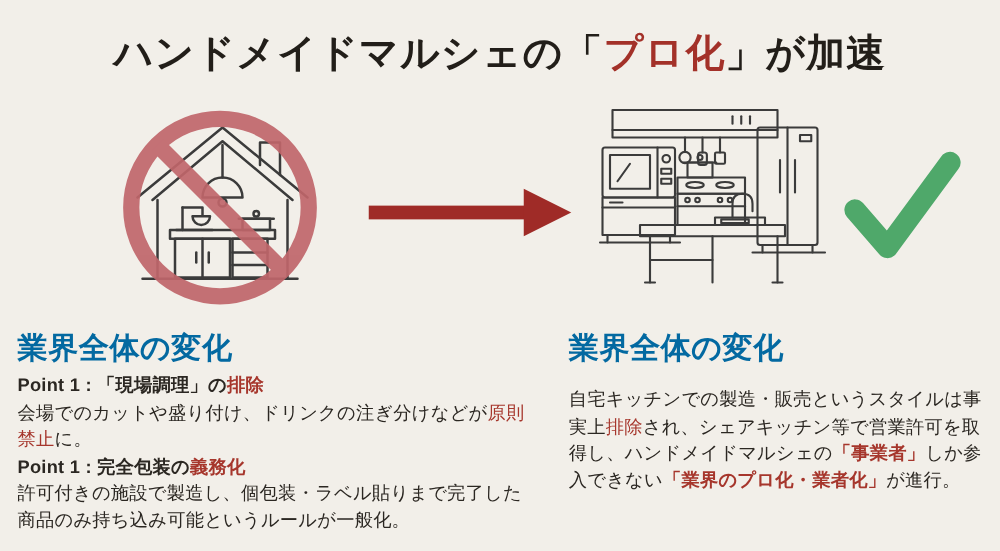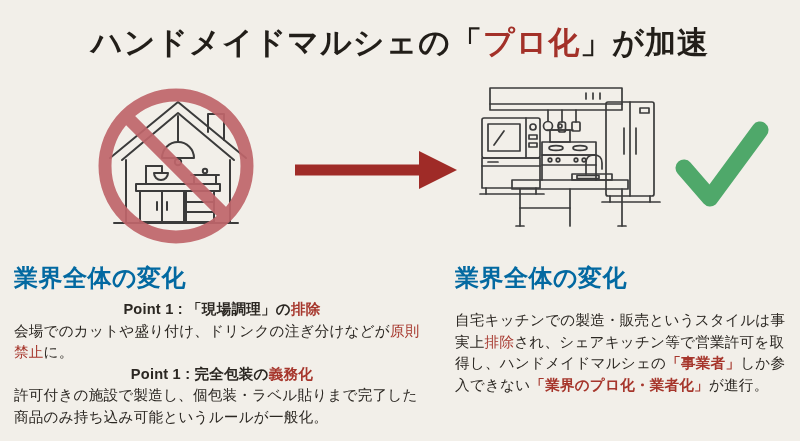--- a/index.html
+++ b/index.html
@@ -31,21 +31,21 @@
   .illo-check{left:674px;top:118px;width:95px;height:95px;}
   .col{position:absolute;top:262px;}
   .col-left{left:14px;width:416px;}
   .col-right{left:455px;width:340px;}
   .col h2{font-size:24px;font-weight:700;color:#0369a1;letter-spacing:.5px;}
   .body{margin-top:5px;}
   .col-right .body{margin-top:16px;}
   .line{font-size:14.6px;line-height:21.5px;letter-spacing:.2px;color:#2b2722;}
   .line.b{font-weight:700;}
   .accent{color:var(--accent-red);}
-  .b{font-weight:700;text-align:center;}
+  .b{font-weight:700;}
   svg{display:block;width:100%;height:100%;}
   .art{stroke:var(--line-art);stroke-width:2;fill:none;stroke-linecap:round;stroke-linejoin:round;}
   .art-thin{stroke:var(--line-art);stroke-width:1.7;fill:none;stroke-linecap:round;stroke-linejoin:round;}
 </style>
 </head>
 <body>
 
 <div class="canvas">
 
   <h1 class="title"><span>ハンドメイドマルシェの「</span><span class="hl">プロ化</span><span>」が加速</span></h1>

